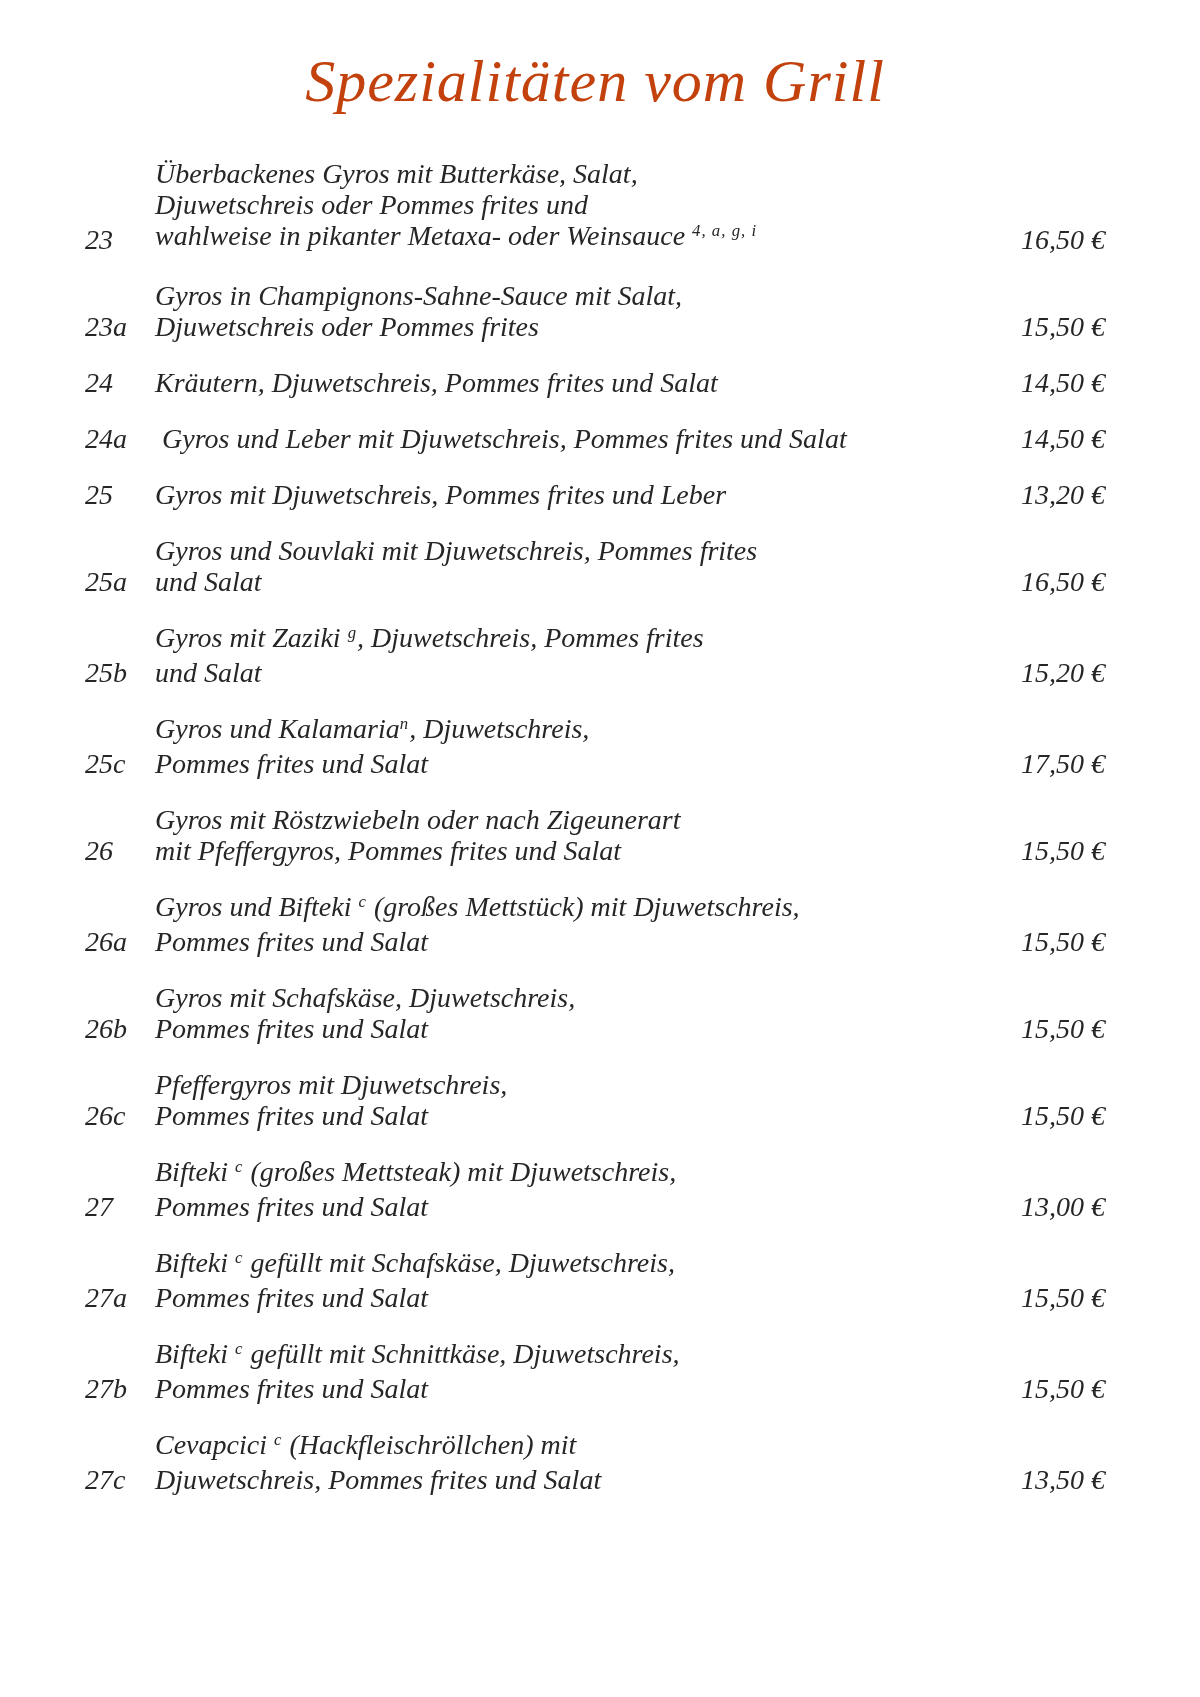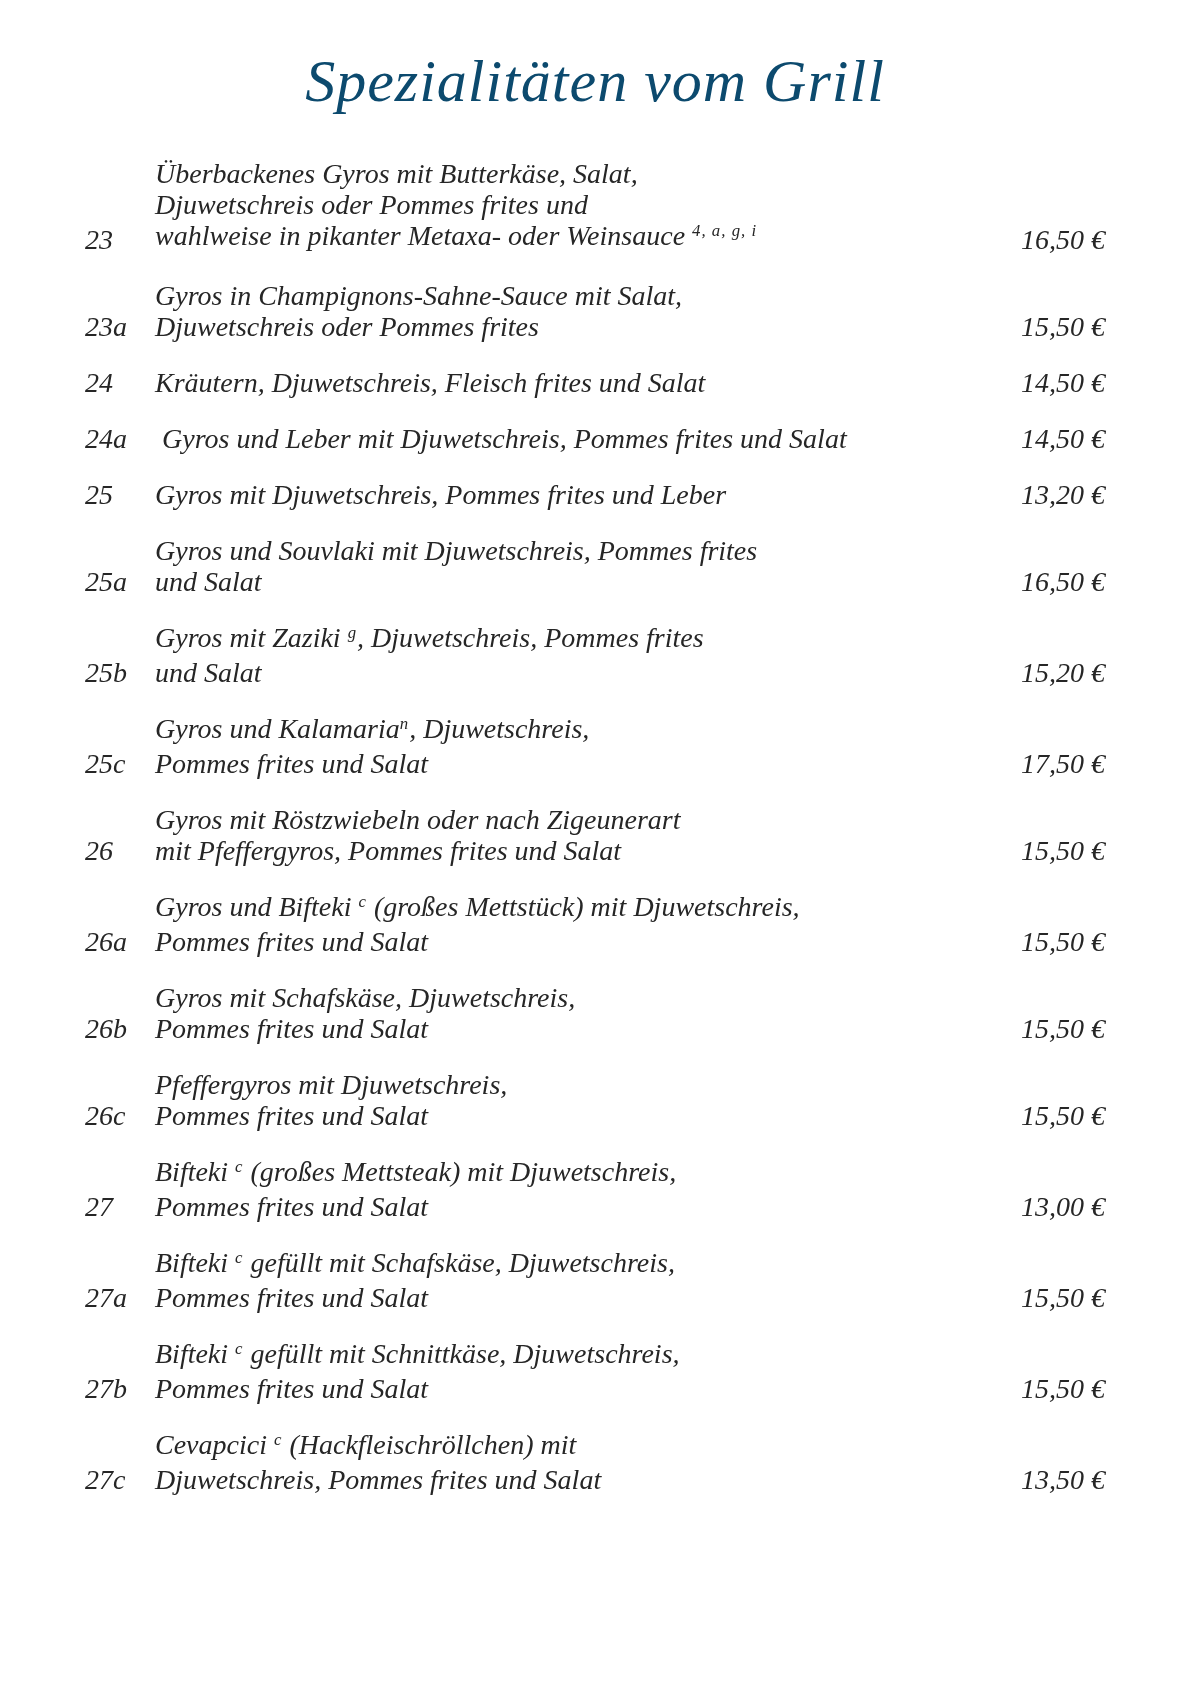--- a/index.html
+++ b/index.html
@@ -53,35 +53,35 @@
     flex: none;
     min-width: 130px;
     text-align: right;
     white-space: nowrap;
   }
 </style>
 </head>
 <body>
 
 <div class="page" style="color: rgb(38, 38, 38); background: rgb(255, 255, 255);">
-  <h1 class="title" style="color: #0c4a6e;">Spezialitäten vom Grill</h1>
+  <h1 class="title" style="color: #c2410c;">Spezialitäten vom Grill</h1>
   <div class="menu">
       <div class="item">
         <div class="num">23</div>
         <div class="desc"><div class="line"><span>Überbackenes Gyros mit Butterkäse, Salat,</span></div><div class="line"><span>Djuwetschreis oder Pommes frites und</span></div><div class="line"><span>wahlweise in pikanter Metaxa- oder Weinsauce </span><span class="sup">4, a, g, i</span></div></div>
         <div class="price">16,50 €</div>
       </div>
       <div class="item">
         <div class="num">23a</div>
         <div class="desc"><div class="line"><span>Gyros in Champignons-Sahne-Sauce mit Salat,</span></div><div class="line"><span>Djuwetschreis oder Pommes frites</span></div></div>
         <div class="price">15,50 €</div>
       </div>
       <div class="item">
         <div class="num">24</div>
-        <div class="desc"><div class="line"><span>Kräutern, Djuwetschreis, Fleisch frites und Salat</span></div></div>
+        <div class="desc"><div class="line"><span>Kräutern, Djuwetschreis, Pommes frites und Salat</span></div></div>
         <div class="price">14,50 €</div>
       </div>
       <div class="item">
         <div class="num">24a</div>
         <div class="desc"><div class="line"><span> Gyros und Leber mit Djuwetschreis, Pommes frites und Salat</span></div></div>
         <div class="price">14,50 €</div>
       </div>
       <div class="item">
         <div class="num">25</div>
         <div class="desc"><div class="line"><span>Gyros mit Djuwetschreis, Pommes frites und Leber</span></div></div>

